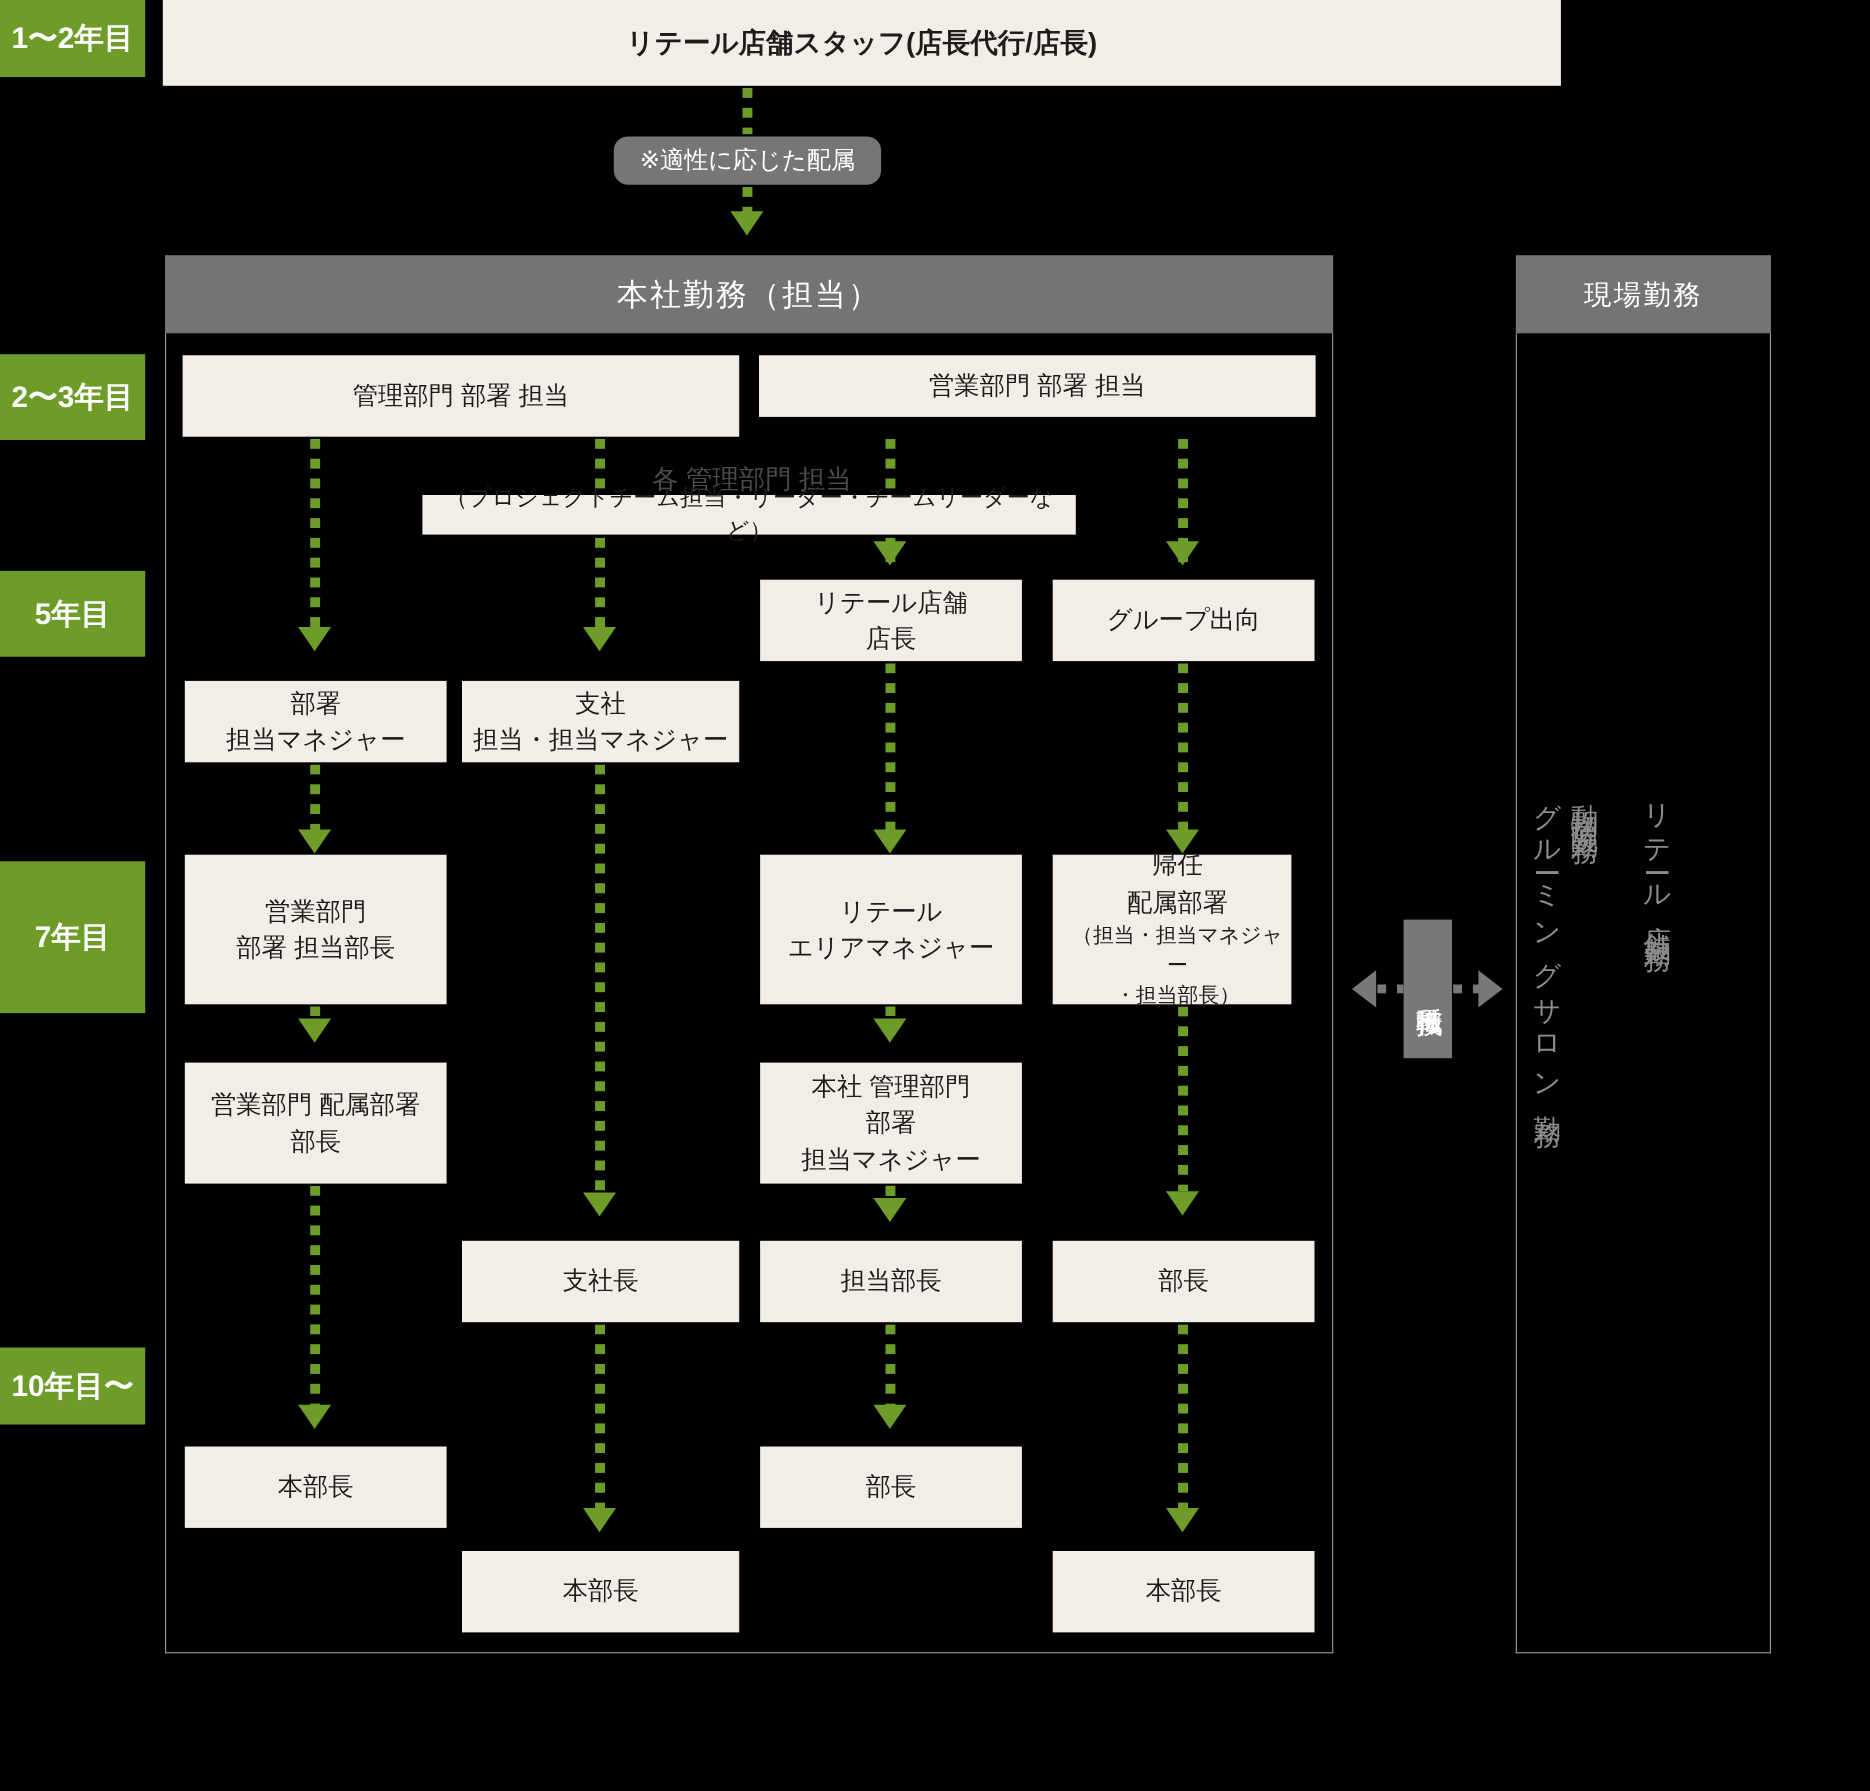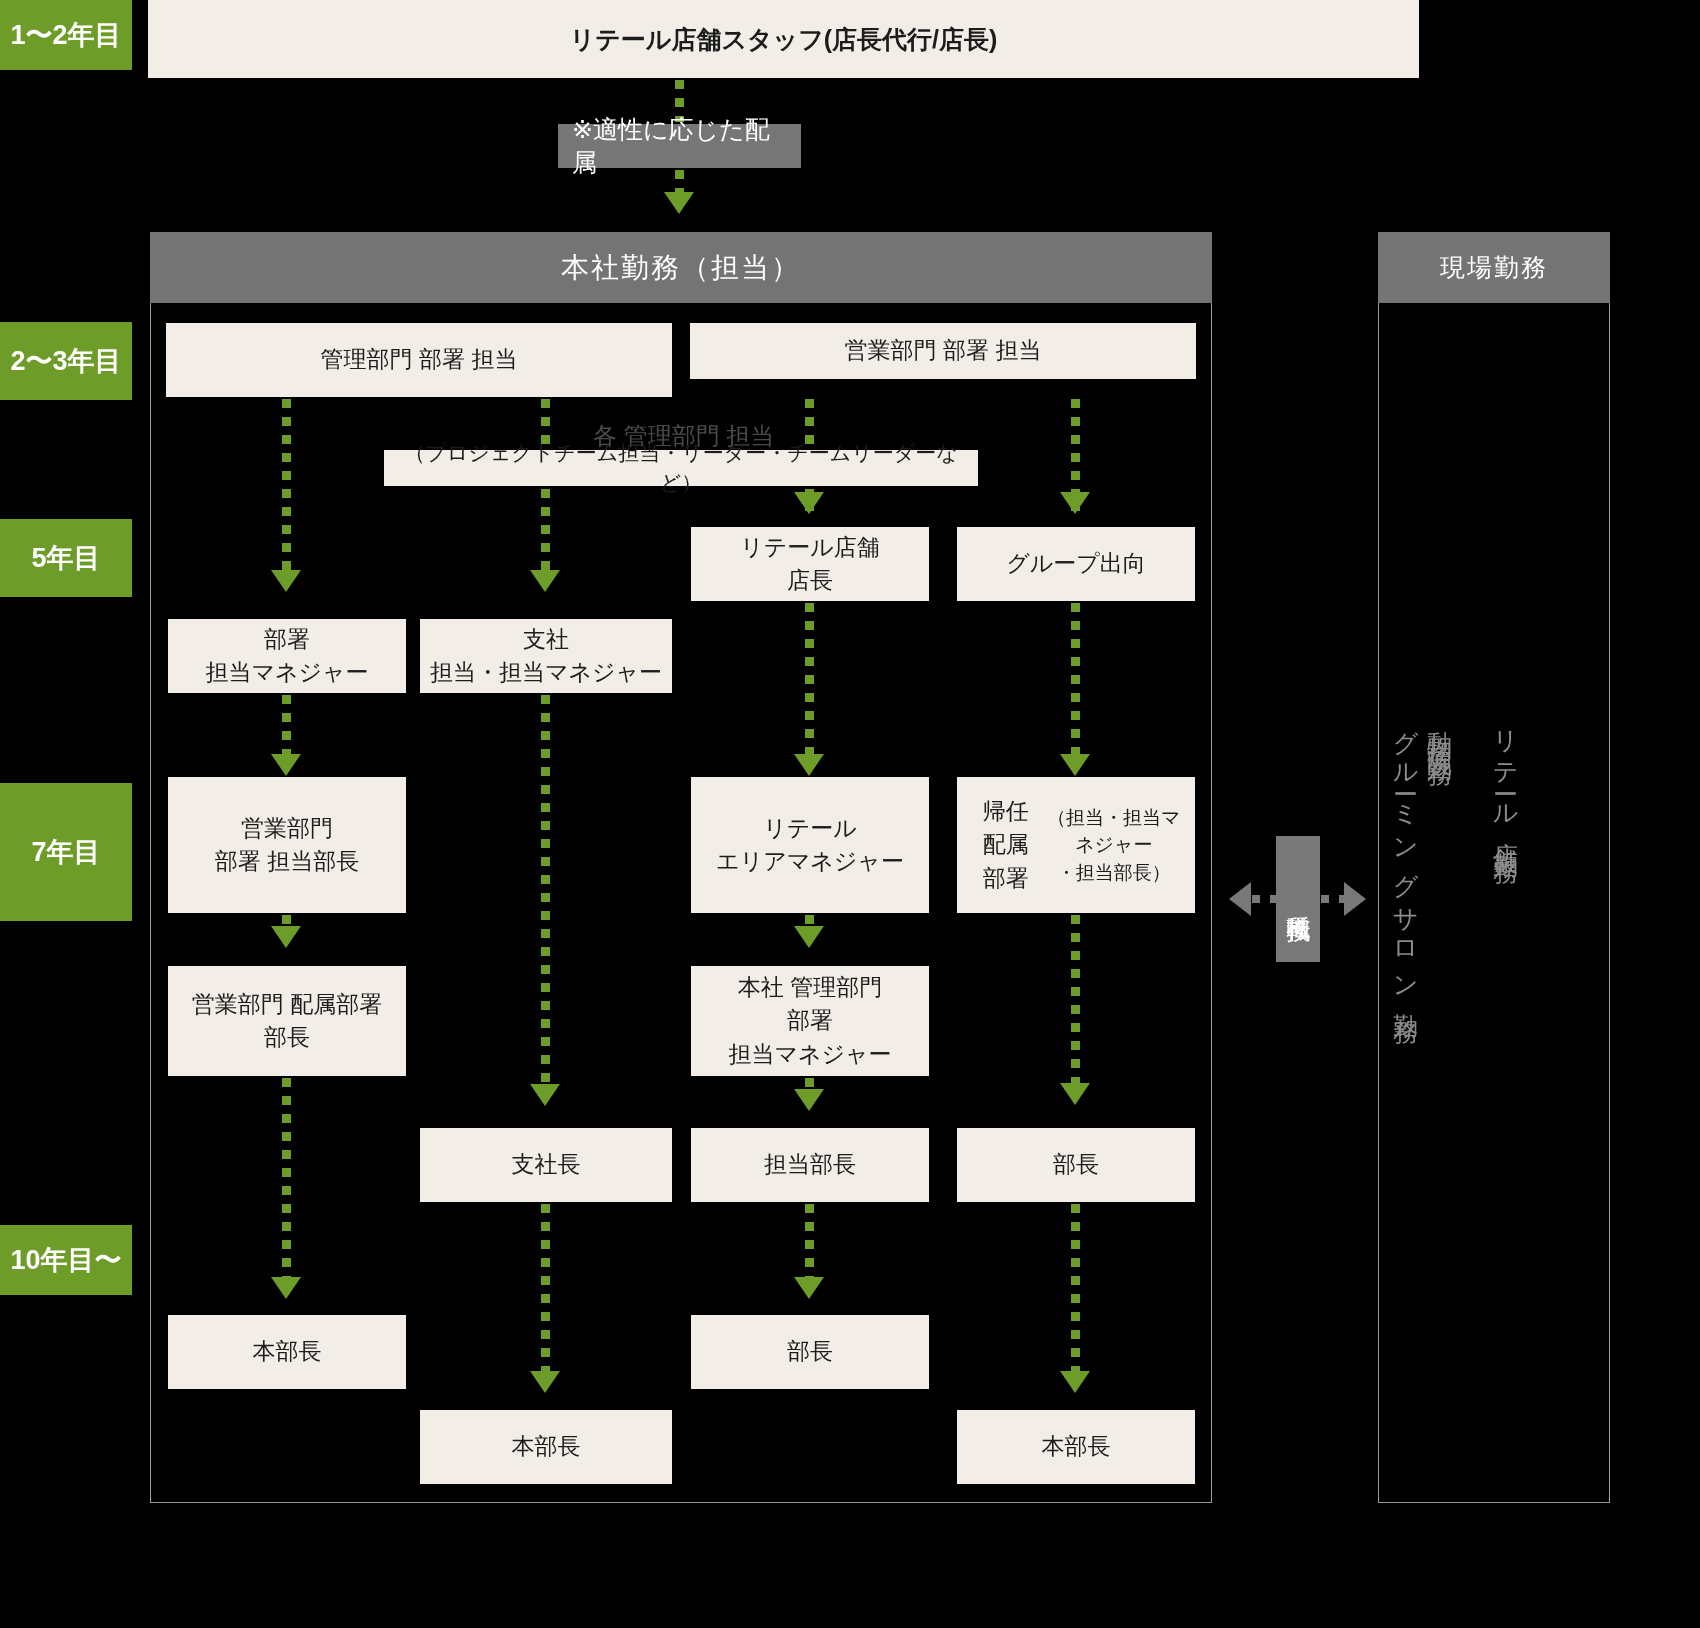--- a/index.html
+++ b/index.html
@@ -60,22 +60,23 @@
   .gray-bar.small { font-size: 25px; }
 
   
   .note-chip {
     position: absolute;
     background: #767676;
     color: #ffffff;
     display: flex;
     align-items: center;
     justify-content: center;
-    font-size: 25px;
+    font-size: 22px;
     padding: 0 14px;
+    border-radius: 13px;
   }
 
   
   .panel-outline {
     position: absolute;
     border: 1px solid #9a9a9a;
     border-top: none;
     pointer-events: none;
   }
 
@@ -267,21 +268,21 @@
   <div class="arrowhead" style="left:1060px; top:754px;"></div>
 
   <div class="node" style="left:168px; top:777px; width:238px; height:136px;">
     <span style="white-space:pre-line;">営業部門
 部署 担当部長</span>
   </div>
   <div class="node" style="left:691px; top:777px; width:238px; height:136px;">
     <span style="white-space:pre-line;">リテール
 エリアマネジャー</span>
   </div>
-  <div class="node" style="left:957px; top:777px; width:238px; height:136px; flex-direction:row;padding-left:16px;">
+  <div class="node" style="left:957px; top:777px; width:217px; height:136px; flex-direction:column;padding-left:16px;">
     <span style="white-space:pre-line;">帰任
 配属部署</span>
     <span class="sub" style="white-space:pre-line;">（担当・担当マネジャー
 ・担当部長）</span>
   </div>
 
   <div class="vconn" style="left:282px; top:915px; height:12px;"></div>
   <div class="arrowhead" style="left:271px; top:926px;"></div>
 
   <div class="vconn" style="left:805px; top:915px; height:12px;"></div>

